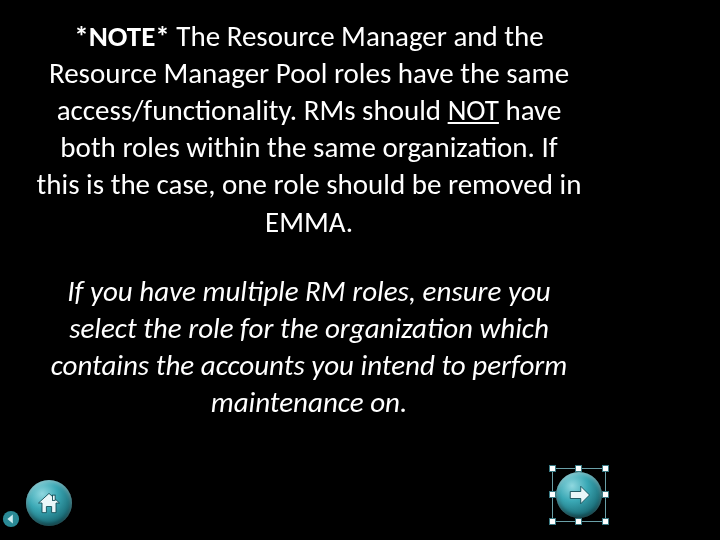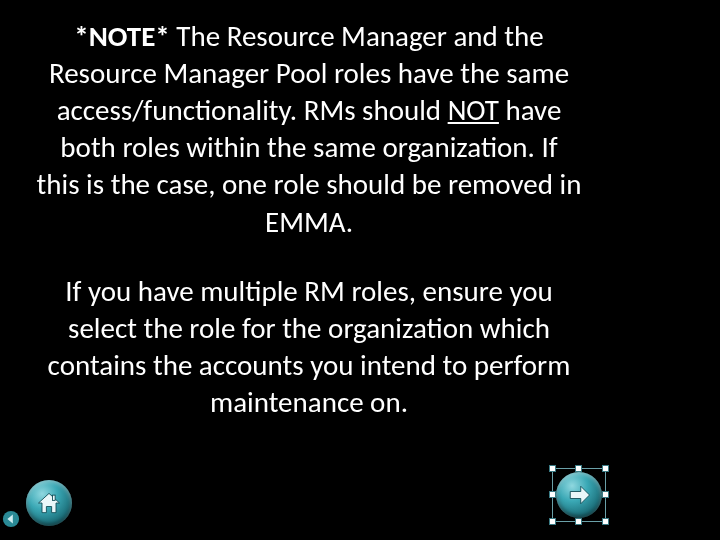--- a/index.html
+++ b/index.html
@@ -16,21 +16,21 @@
       position: relative;
       padding: 18px 46px 60px 36px;
     }
     .body-text {
       text-align: center;
       font-size: 29px;
       line-height: 1.28;
       color: #fff;
     }
     .para1 { margin-top: 0; }
-    .para2 { margin-top: 32px; }
+    .para2 { margin-top: 32px; font-style: italic; }
     .bold { font-weight: 700; }
     .underline { text-decoration: underline; }
     .nav-btn {
       position: absolute;
       width: 46px;
       height: 46px;
       border-radius: 50%;
       background: radial-gradient(circle at 35% 30%, #8fd7df 0%, #3aa8b5 35%, #1c6f7a 70%, #0e4a53 100%);
       box-shadow: inset 0 2px 4px rgba(255,255,255,0.4), inset 0 -2px 4px rgba(0,0,0,0.5), 0 1px 3px rgba(0,0,0,0.6);
       display: flex;

